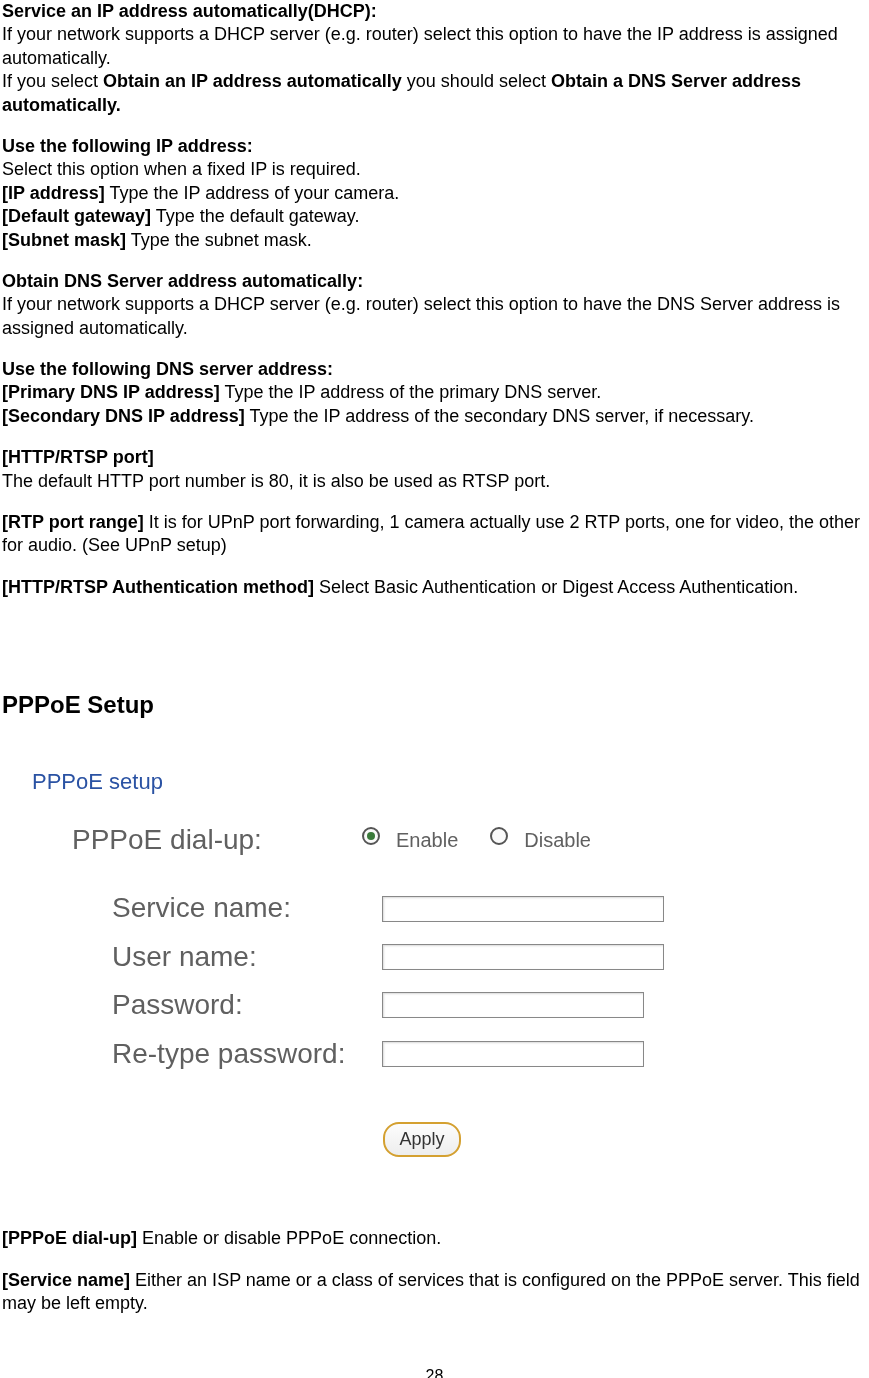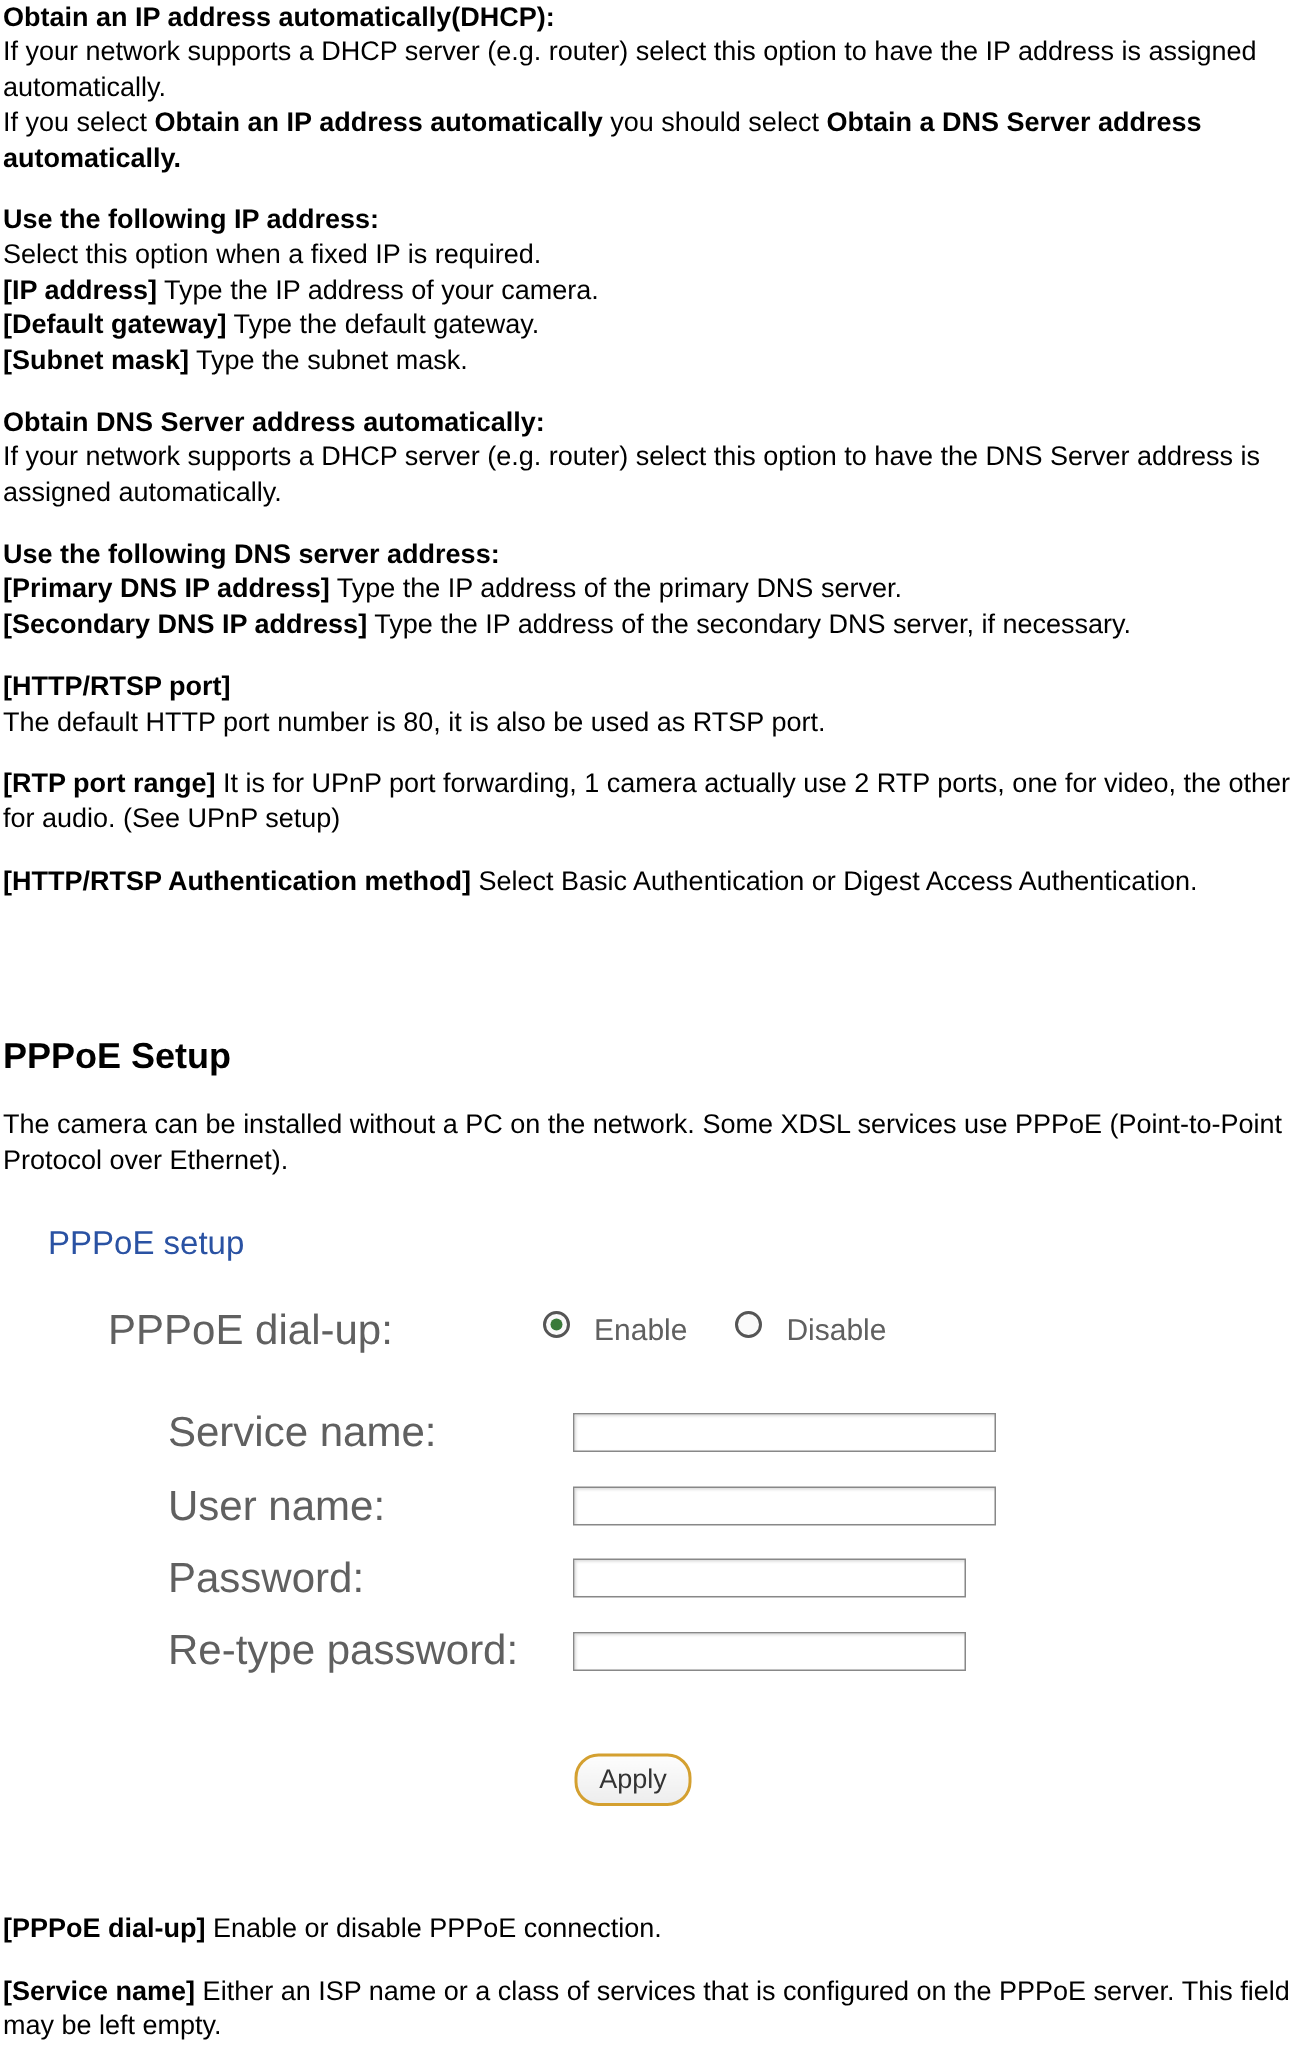--- a/index.html
+++ b/index.html
@@ -111,21 +111,21 @@
     .page-number {
       text-align: center;
       font-size: 16px;
       margin-top: 50px;
     }
   </style>
 </head>
 <body>
 
 <div class="content">
-  <p><span class="bold">Obtain an IP address automatically(DHCP):</span></p>
+  <p><span class="bold">Service an IP address automatically(DHCP):</span></p>
   <p>If your network supports a DHCP server (e.g. router) select this option to have the IP address is assigned automatically.</p>
   <p>
     <span>If you select </span><span class="bold">Obtain an IP address automatically</span><span> you should select </span><span class="bold">Obtain a DNS Server address automatically.</span>
   </p>
 
   <div class="spacer"></div>
 
   <p><span class="bold">Use the following IP address:</span></p>
   <p>Select this option when a fixed IP is required.</p>
   <p><span class="bold">[IP address]</span><span> Type the IP address of your camera.</span></p>
@@ -155,21 +155,20 @@
   <div class="spacer"></div>
 
   <p><span class="bold">[HTTP/RTSP Authentication method]</span><span> Select Basic Authentication or Digest Access Authentication.</span></p>
 
   <div class="big-spacer"></div>
 
   <h2>PPPoE Setup</h2>
 
   <div class="spacer"></div>
 
-  <p>The camera can be installed without a PC on the network. Some XDSL services use PPPoE (Point-to-Point Protocol over Ethernet).</p>
 
   <div class="form-figure">
     <div class="form-title">PPPoE setup</div>
 
     <div class="form-row">
       <div class="form-label">PPPoE dial-up:</div>
       <div class="radio-group">
         <span class="radio selected"></span>
         <span>Enable</span>
         <span class="radio"></span>

